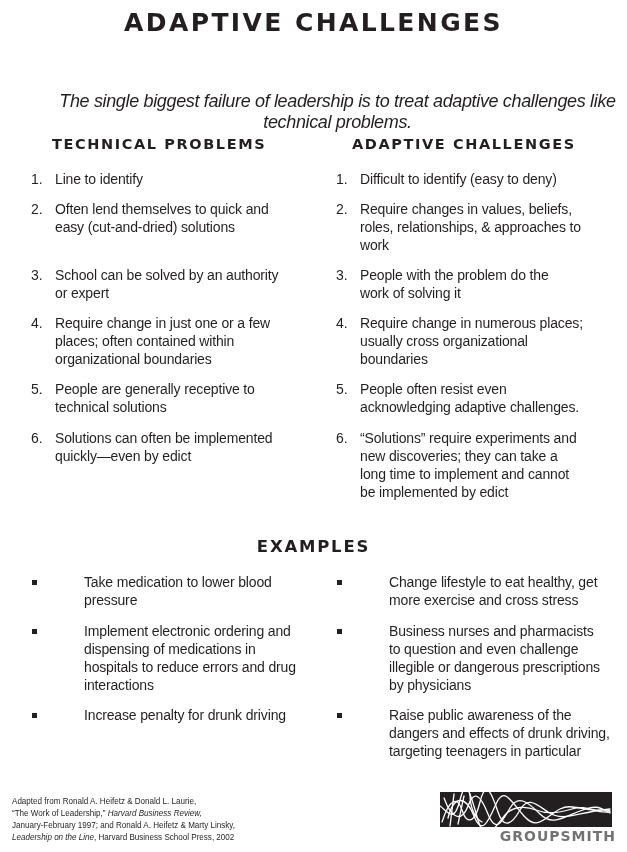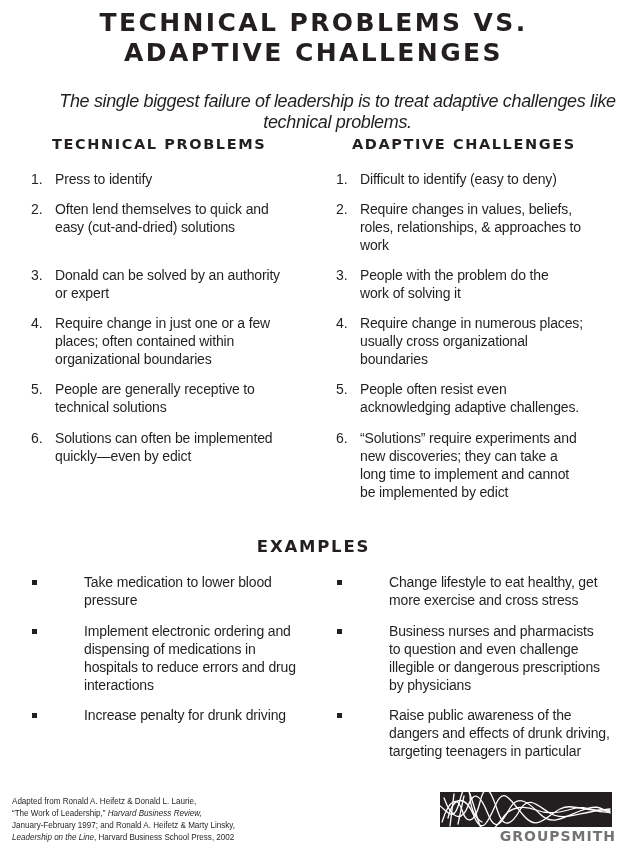--- a/index.html
+++ b/index.html
@@ -42,42 +42,41 @@
   .logo-box { position: absolute; left: 440px; top: 792px; width: 172px; height: 35px; background: #231f20; overflow: hidden; }
   .logo-word {
     position: absolute; left: 476px; top: 828px; width: 140px; text-align: right;
     font-family: "DejaVu Sans", sans-serif; font-weight: bold; font-size: 14px; letter-spacing: 1px; color: #737373;
   }
 </style>
 </head>
 <body>
 
 <div class="title">
-  <div>TECHNICAL PROBLEMS VS.</div>
   <div>ADAPTIVE CHALLENGES</div>
 </div>
 
 <div class="subtitle">The single biggest failure of leadership is to treat adaptive challenges like technical problems.</div>
 
 <div class="col-head" style="left:52px;">TECHNICAL PROBLEMS</div>
 <div class="col-head" style="left:352px;">ADAPTIVE CHALLENGES</div>
 
 <div>
   <div class="item" style="left:31px; top:170px;">
     <span class="num">1.</span>
-    <span class="txt">Press to identify</span>
+    <span class="txt">Line to identify</span>
   </div>
   <div class="item" style="left:31px; top:200px;">
     <span class="num">2.</span>
     <span class="txt">Often lend themselves to quick and
 easy (cut-and-dried) solutions</span>
   </div>
   <div class="item" style="left:31px; top:266px;">
     <span class="num">3.</span>
-    <span class="txt">Donald can be solved by an authority
+    <span class="txt">School can be solved by an authority
 or expert</span>
   </div>
   <div class="item" style="left:31px; top:314px;">
     <span class="num">4.</span>
     <span class="txt">Require change in just one or a few
 places; often contained within
 organizational boundaries</span>
   </div>
   <div class="item" style="left:31px; top:380px;">
     <span class="num">5.</span>

